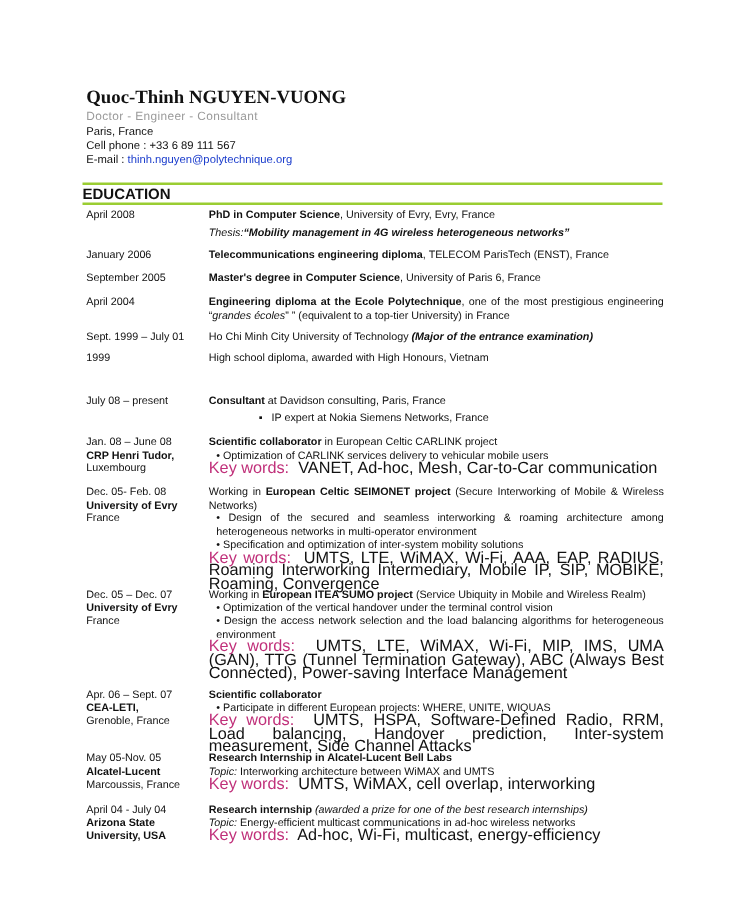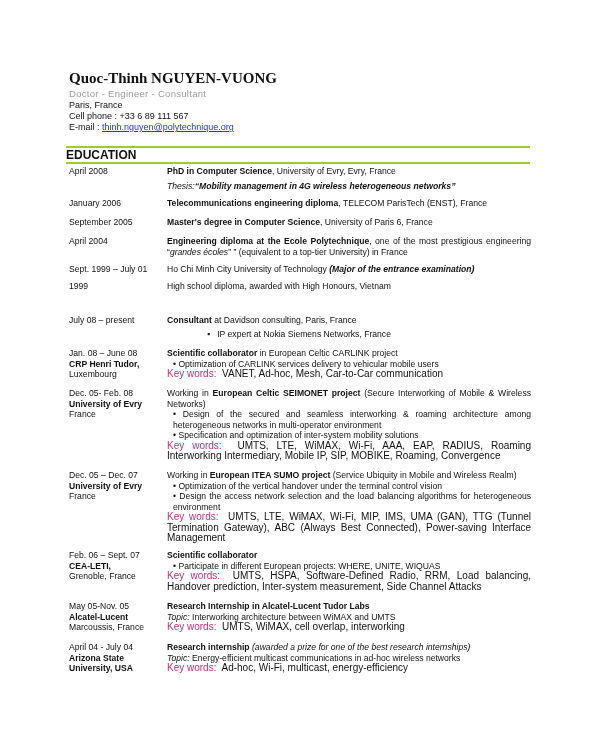--- a/index.html
+++ b/index.html
@@ -1,31 +1,31 @@
 <!DOCTYPE html>
 <html><head>
 <meta charset="utf-8">
 <style>
   html,body{margin:0;padding:0;background:#ffffff;}
   body{width:600px;height:730px;position:relative;overflow:hidden;font-family:"Liberation Sans",sans-serif;color:#111;}
   .page{position:absolute;left:0;top:0;width:600px;height:730px;}
   .name{position:absolute;left:69px;top:70px;font-family:"Liberation Serif",serif;font-weight:bold;font-size:15px;color:#111;}
   .subtitle{position:absolute;left:69px;top:88px;font-size:9.5px;color:#9a9a9a;letter-spacing:0.3px;}
   .contact{position:absolute;left:69px;font-size:9px;line-height:11px;}
-  .contact a{color:#1a3ccc;text-decoration:underline;}
+  .contact a{color:#1a3ccc;}
   .section-head{position:absolute;left:66px;width:464px;border-top:2px solid #9acd32;border-bottom:2px solid #9acd32;text-align:left;font-weight:bold;font-size:12px;height:14px;line-height:14px;}
   .row{position:absolute;left:69px;width:462px;font-size:8.6px;line-height:10.5px;}
   .date{position:absolute;left:0;top:0;width:95px;}
   .desc{position:absolute;left:98px;top:0;width:364px;text-align:justify;}
   .org{font-weight:bold;}
   .b{font-weight:bold;}
   .i{font-style:italic;}
   .bullet{padding-left:6px;}
   .bullet2{padding-left:40px;}
-  .kw{font-size:10px;}
+  .kw{font-size:13px;}
   .kwl{color:#c0307a;}
 </style>
 </head>
 <body>
 
 <div class="page">
   <div class="name">Quoc-Thinh NGUYEN-VUONG</div>
   <div class="subtitle">Doctor - Engineer - Consultant</div>
   <div class="contact" style="top:100px">Paris, France</div>
   <div class="contact" style="top:111px"><span>Cell phone : </span><span>+33 6 89 111 567</span></div>
@@ -82,29 +82,29 @@
 
   <div class="row" style="top:470px">
     <div class="date"><span>Dec. 05 – Dec. 07</span><br><span class="org">University of Evry</span><br><span>France</span></div>
     <div class="desc"><span>Working in </span><span class="b">European ITEA SUMO project</span><span> (Service Ubiquity in Mobile and Wireless Realm)</span>
       <div class="bullet">• <span>Optimization of the vertical handover under the terminal control vision</span></div>
       <div class="bullet">• <span>Design the access network selection and the load balancing algorithms for heterogeneous environment</span></div>
       <div class="kw"><span class="kwl">Key words:</span>&nbsp; <span>UMTS, LTE, WiMAX, Wi-Fi, MIP, IMS, UMA (GAN), TTG (Tunnel Termination Gateway), ABC (Always Best Connected), Power-saving Interface Management</span></div></div>
   </div>
 
   <div class="row" style="top:550px">
-    <div class="date"><span>Feb. 06 – Sept. 07</span><br><span class="org">CEA-LETI,</span><br><span>Grenoble, France</span></div>
+    <div class="date"><span>Apr. 06 – Sept. 07</span><br><span class="org">CEA-LETI,</span><br><span>Grenoble, France</span></div>
     <div class="desc"><span class="b">Scientific collaborator</span>
       <div class="bullet">• <span>Participate in different European projects: WHERE, UNITE, WIQUAS</span></div>
       <div class="kw"><span class="kwl">Key words:</span>&nbsp; <span>UMTS, HSPA, Software-Defined Radio, RRM, Load balancing, Handover prediction, Inter-system measurement, Side Channel Attacks</span></div></div>
   </div>
 
   <div class="row" style="top:601px">
     <div class="date"><span>May 05-Nov. 05</span><br><span class="org">Alcatel-Lucent</span><br><span>Marcoussis, France</span></div>
-    <div class="desc"><span class="b">Research Internship in Alcatel-Lucent Tudor Labs</span><br><span class="i">Topic:</span><span> Interworking architecture between WiMAX and UMTS</span>
+    <div class="desc"><span class="b">Research Internship in Alcatel-Lucent Bell Labs</span><br><span class="i">Topic:</span><span> Interworking architecture between WiMAX and UMTS</span>
       <div class="kw"><span class="kwl">Key words:</span>&nbsp; <span>UMTS, WiMAX, cell overlap, interworking</span></div></div>
   </div>
 
   <div class="row" style="top:642px">
     <div class="date"><span>April 04 - July 04</span><br><span class="org">Arizona State</span><br><span class="org">University, USA</span></div>
     <div class="desc"><span class="b">Research internship</span><span class="i"> (awarded a prize for one of the best research internships)</span><br><span class="i">Topic:</span><span> Energy-efficient multicast communications in ad-hoc wireless networks</span>
       <div class="kw"><span class="kwl">Key words:</span>&nbsp; <span>Ad-hoc, Wi-Fi, multicast, energy-efficiency</span></div></div>
   </div>
 </div>
 

